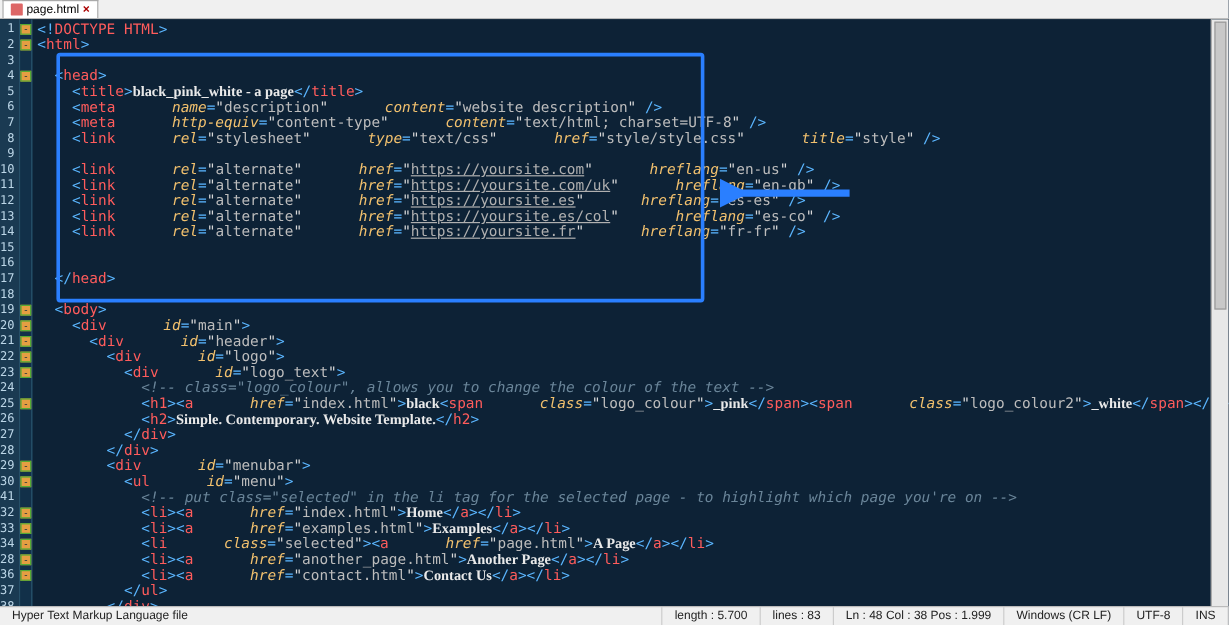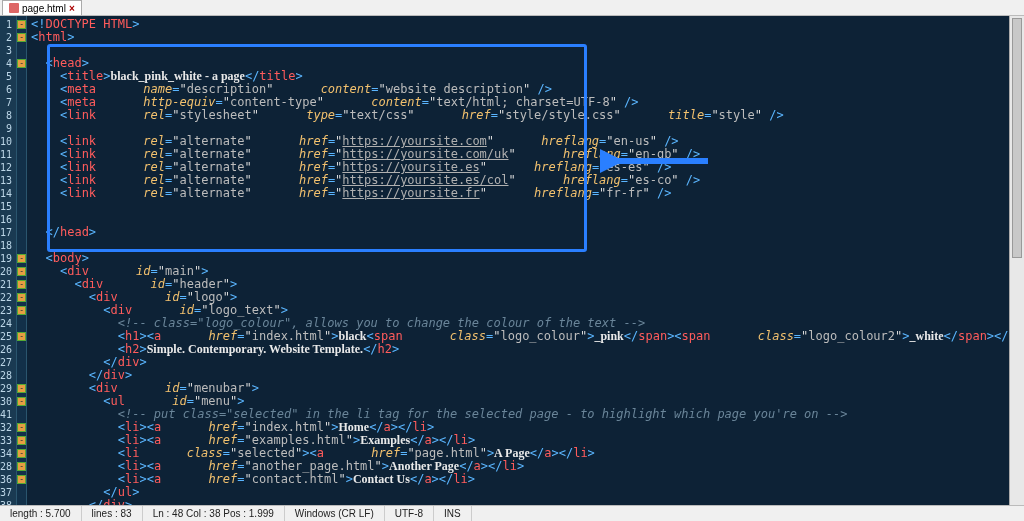--- a/index.html
+++ b/index.html
@@ -209,19 +209,20 @@
       </defs>
     <line x1="108" y1="15" x2="12" y2="15" stroke="#2a7fff" stroke-width="6" marker-end="url(#ah)"></line>
   </svg>
 
   <div class="scroll-v">
     <div class="thumb"></div>
   </div>
 </div>
 
 <div class="statusbar">
+  <div class="cell grow">Hyper Text Markup Language file</div>
   <div class="cell">length : 5.700</div>
   <div class="cell">lines : 83</div>
   <div class="cell">Ln : 48   Col : 38   Pos : 1.999</div>
   <div class="cell">Windows (CR LF)</div>
   <div class="cell">UTF-8</div>
   <div class="cell">INS</div>
 </div>
 
 </body></html>

